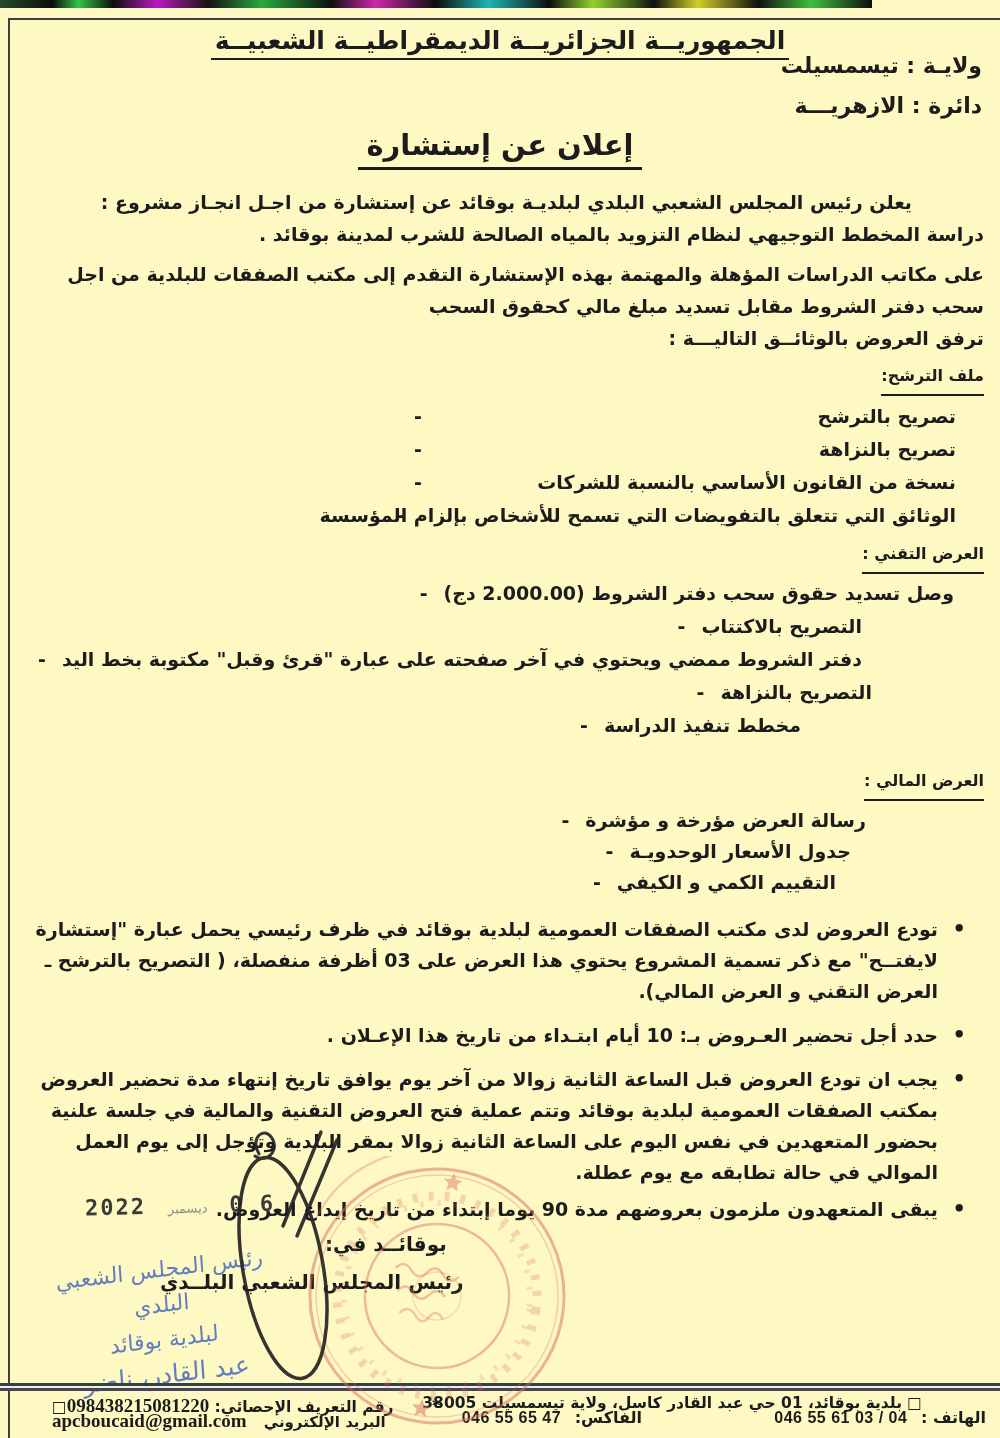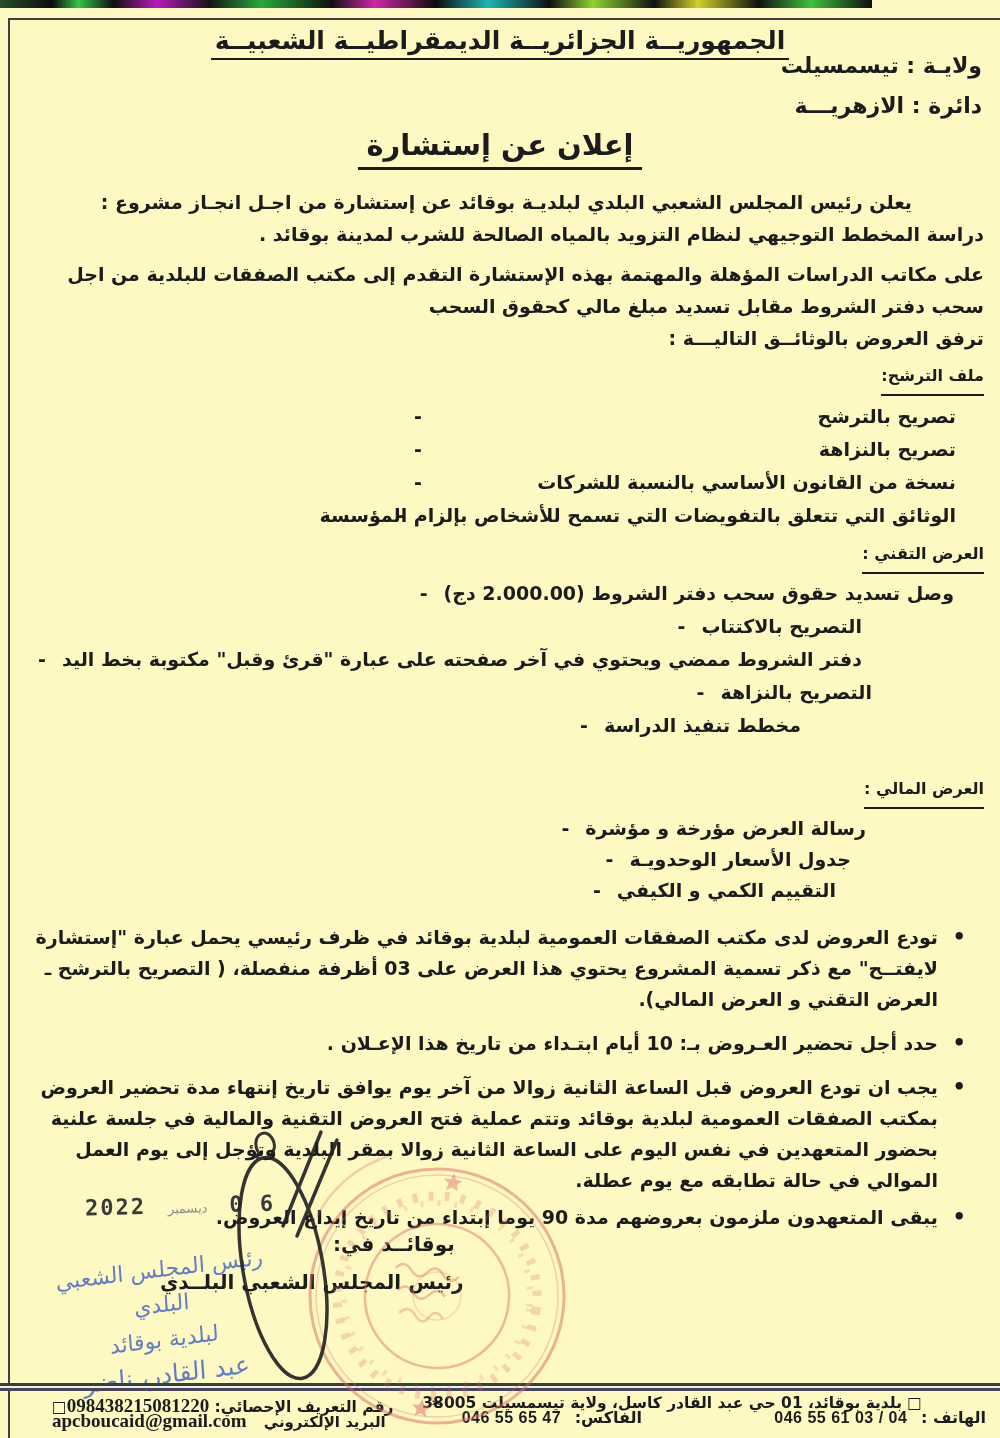--- a/index.html
+++ b/index.html
@@ -49,39 +49,39 @@
   .tech { margin:4px 0 0; }
   .tech li { line-height:31px; margin-bottom:2px; }
   .tech li::after, .fin li::after { content:"-"; margin-right:16px; font-weight:bold; }
   .tech li:nth-child(1){ padding-right:30px; }
   .tech li:nth-child(2){ padding-right:122px; }
   .tech li:nth-child(3){ padding-right:122px; }
   .tech li:nth-child(4){ padding-right:112px; }
   .tech li:nth-child(5){ padding-right:183px; }
   .tech li:nth-child(6){ padding-right:203px; }
 
-  .sec-h.fin-h { margin-top:32px; }
+  .sec-h.fin-h { margin-top:24px; }
   .fin { margin:4px 0 0; }
   .fin li { line-height:31px; }
   .fin li:nth-child(1){ padding-right:118px; }
   .fin li:nth-child(2){ padding-right:133px; }
   .fin li:nth-child(3){ padding-right:148px; }
 
   .notes { margin-top:16px; }
   .notes li { padding-right:46px; line-height:31px; margin-bottom:13px; }
   .notes li:nth-child(3){ margin-bottom:6px; }
   .notes li::before { content:"\2022"; position:absolute; right:18px; top:0; font-size:21px; }
 
   
   .date-stamp { position:absolute; top:1193px; left:85px; width:190px; display:flex; direction:ltr;
                 justify-content:space-between; align-items:baseline; transform:rotate(-1.5deg);
                 font-family:"DejaVu Sans Mono", monospace; color:#3a3a3a; }
   .date-stamp .yr, .date-stamp .dy { font-size:22px; font-weight:bold; letter-spacing:2px; }
   .date-stamp .mo { font-size:13px; color:#8d8d8d; font-family:"DejaVu Sans",sans-serif; }
-  .sig-place { position:absolute; top:1232px; left:333px; font-size:20px; font-weight:bold; }
+  .sig-place { position:absolute; top:1232px; left:325px; font-size:20px; font-weight:bold; }
   .sig-title { position:absolute; top:1270px; left:160px; font-size:20px; font-weight:bold; }
   .handwriting { position:absolute; top:1252px; left:38px; width:250px; text-align:center;
                  transform:rotate(-7deg) skewX(-3deg); color:#5574c4; line-height:35px; font-size:22px; opacity:.92; }
   .handwriting .hw3 { font-size:25px; }
   .stamp-red   { position:absolute; left:295px; top:1156px; z-index:3; }
   .signature-black { position:absolute; left:225px; top:1118px; z-index:4; }
 
   
   .footer-sep { position:absolute; top:1383px; left:0; right:0; height:8px;
                 background: linear-gradient(180deg,#33423a 0 3px,#efefe9 3px 5px,#4a4458 5px 8px); }

